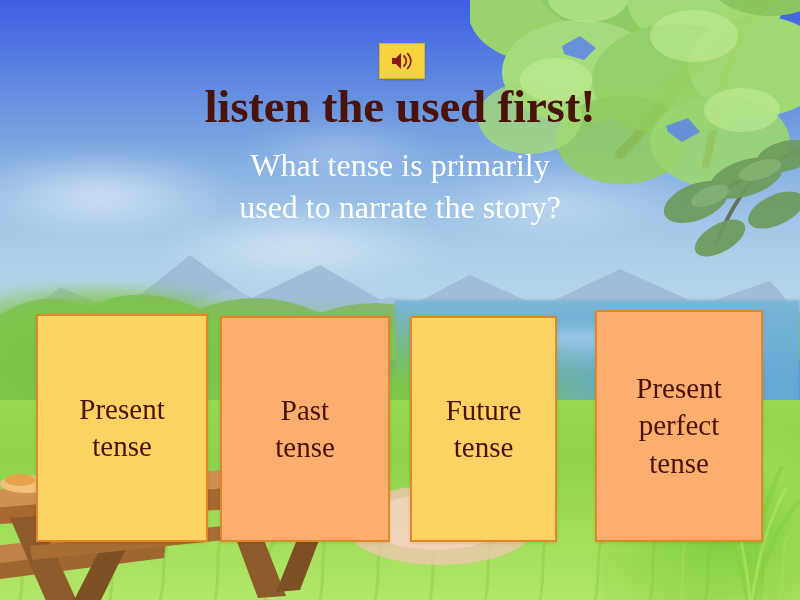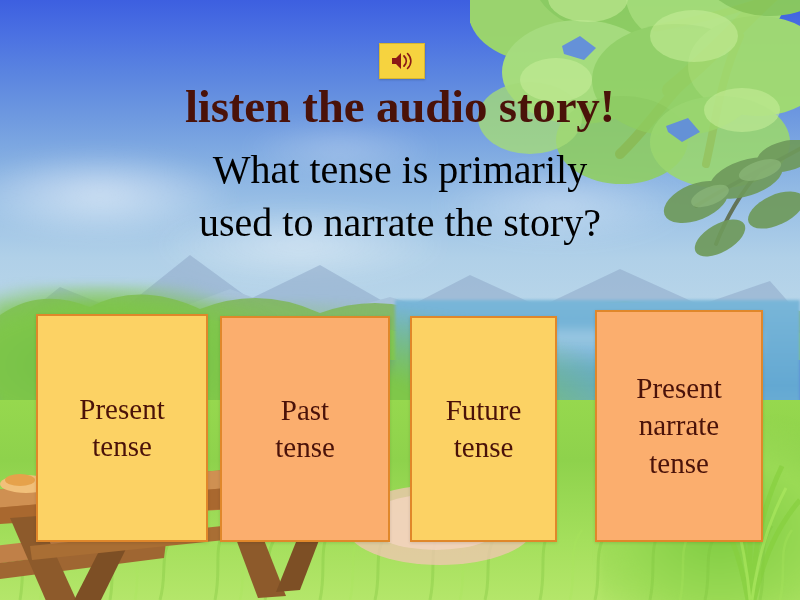--- a/index.html
+++ b/index.html
@@ -138,23 +138,23 @@
     letter-spacing: -0.2px;
   }
 
   .question {
     position: absolute;
     left: 60px; top: 144px;
     width: 680px;
     text-align: center;
     font-family: "Liberation Serif", serif;
     font-weight: normal;
-    font-size: 40px;
+    font-size: 32px;
     line-height: 1.32;
-    color: #000000;
+    color: #ffffff;
   }
 
   .answers {
     position: absolute;
     left: 0; top: 0; width: 800px; height: 600px;
   }
 
   .answer {
     position: absolute;
     border: 2px solid #e0872a;
@@ -336,21 +336,21 @@
   </div>
 
   <div class="audio-btn">
     <svg width="22" height="18" viewBox="0 0 22 18">
       <polygon points="1,6 5,6 10,1 10,17 5,12 1,12" fill="#8B1A16"></polygon>
       <path d="M13,4 C16,7 16,11 13,14" stroke="#8B1A16" stroke-width="1.8" fill="none" stroke-linecap="round"></path>
       <path d="M16.5,1.5 C21,6 21,12 16.5,16.5" stroke="#8B1A16" stroke-width="1.6" fill="none" stroke-linecap="round"></path>
     </svg>
   </div>
 
-  <div class="headline">listen the audio story!</div>
+  <div class="headline">listen the used first!</div>
 
   <div class="question">
     <div>What tense is primarily</div>
     <div>used to narrate the story?</div>
   </div>
 
   <div class="answers">
 
     <div class="answer a0">
       <div>
@@ -369,20 +369,20 @@
     <div class="answer a2">
       <div>
         <div>Future</div>
         <div>tense</div>
       </div>
     </div>
 
     <div class="answer a3">
       <div>
         <div>Present</div>
-        <div>narrate</div>
+        <div>perfect</div>
         <div>tense</div>
       </div>
     </div>
 
   </div>
 
 </div>
 
 </body></html>

